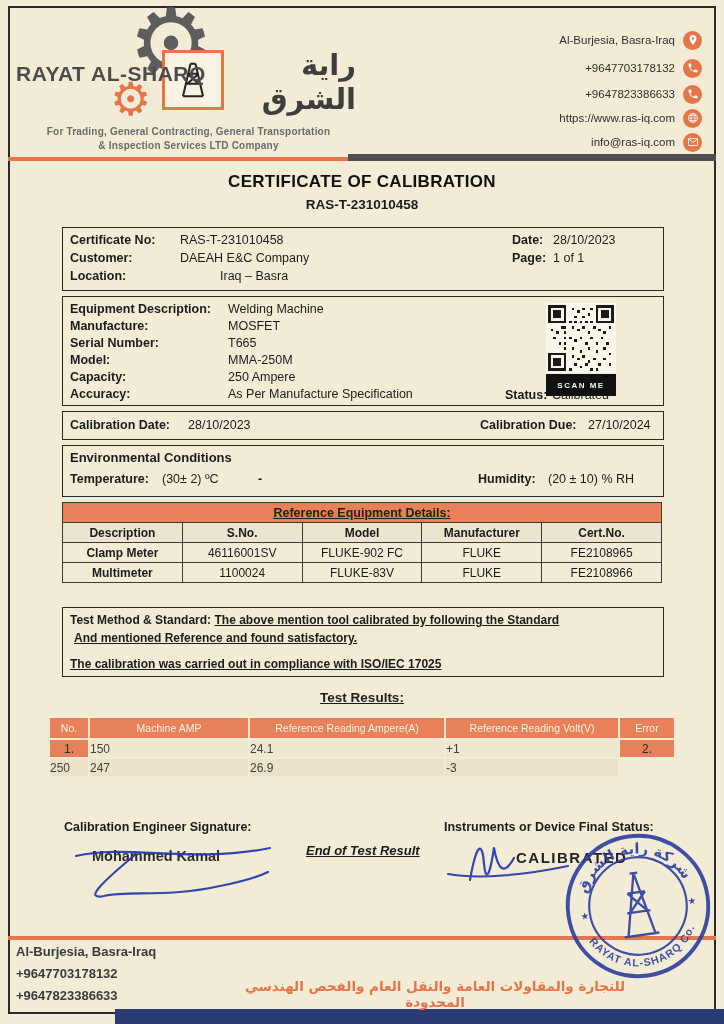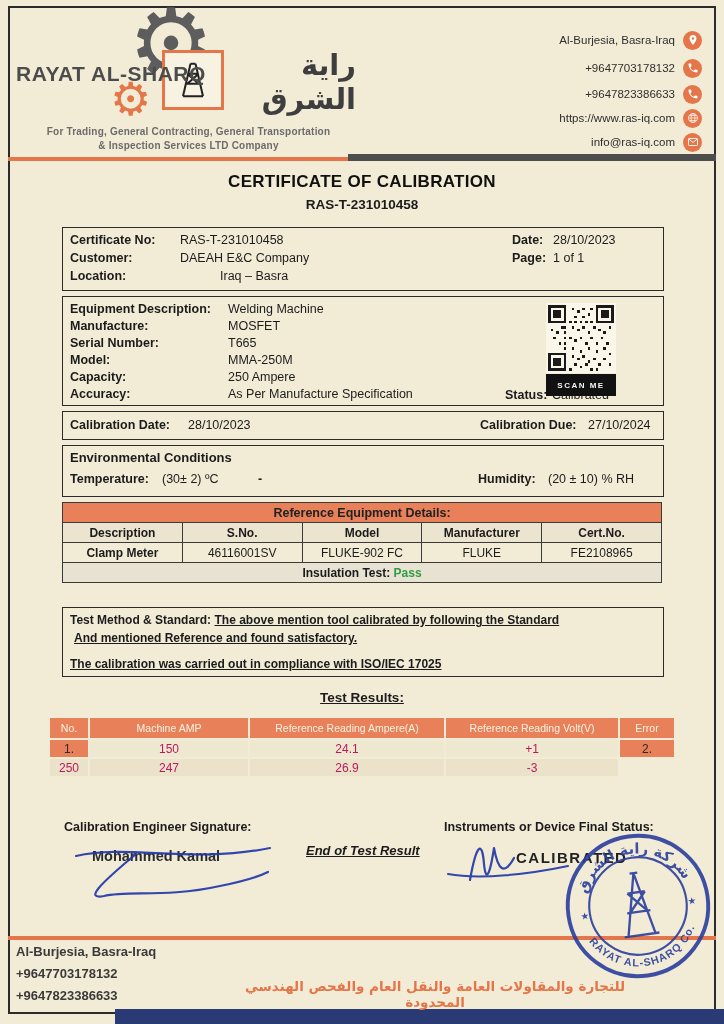--- a/index.html
+++ b/index.html
@@ -40,31 +40,31 @@
   .box{position:absolute;border:1.6px solid #2a2a2a;}
   
   .qr-box{position:absolute;left:546px;top:303px;width:70px;height:70px;background:#faf6e9;padding:2px;box-sizing:border-box;}
   .qr-box svg{width:100%;height:100%;display:block;}
   .scanme{position:absolute;left:546px;top:374px;width:70px;height:22px;background:#111;color:#f5f5f5;
           font-size:8px;font-weight:700;letter-spacing:1.5px;display:flex;align-items:center;justify-content:center;}
   
   .ref-table{position:absolute;left:62px;top:502px;width:600px;border-collapse:collapse;
              font-size:12px;color:#1b1b1b;table-layout:fixed;border:1.6px solid #222;}
   .ref-table td,.ref-table th{border:1px solid #3a3a3a;text-align:center;padding:2.5px 4px;overflow:hidden;}
-  .ref-title{background:#e8805a;font-weight:700;font-size:12.5px;color:#222;}
+  .ref-title{background:#e8805a;font-weight:700;font-size:12.5px;color:#222;text-decoration:underline;}
   .ref-head th{background:#ebe4ce;font-weight:700;}
   .ins-row td{background:#e7e2d2;font-weight:700;}
   .pass{color:#2f9e44;font-weight:700;}
   
   .res-table{position:absolute;left:50px;top:718px;width:624px;display:grid;
              grid-template-columns:38px 158px 194px 172px 54px;column-gap:2px;row-gap:2px;font-size:12px;}
   .res-th{background:#e8805a;color:#faf3e1;font-size:10.5px;font-weight:400;text-align:center;
           padding:4px 1px;white-space:nowrap;overflow:hidden;}
   .res-no{background:#e8805a;color:#2b2b2b;text-align:center;padding:1.5px 0;}
-  .res-c{background:#efe8d1;color:#be185d;text-align:center;padding:1.5px 0;}
+  .res-c{background:#efe8d1;color:#404040;text-align:left;padding:1.5px 0;}
   .res-c2{background:#eae2c9;}
   
   .sig{position:absolute;stroke:#2338a8;fill:none;stroke-linecap:round;stroke-linejoin:round;opacity:.92;}
   
   .stamp{position:absolute;left:560px;top:828px;width:156px;height:156px;z-index:6;opacity:.9;}
   .arabic-footer{position:absolute;left:220px;top:978px;width:430px;text-align:center;direction:rtl;
                  font-size:13.5px;font-weight:700;color:#e4764a;font-family:"DejaVu Sans",sans-serif;z-index:3;}
 </style>
 </head>
 <body>
@@ -269,25 +269,26 @@
         <th style="width:103px;">Manufacturer</th>
         <th style="width:103px;">Cert.No.</th>
       </tr>
       <tr>
         <td class="b">Clamp Meter</td>
         <td>46116001SV</td>
         <td>FLUKE-902 FC</td>
         <td>FLUKE</td>
         <td>FE2108965</td>
       </tr>
-      <tr class="ins-row">
-        <td colspan="5">
-          <span>Insulation Test:</span>
-          <span class="pass">Pass</span>
-        </td>
+      <tr>
+        <td class="b">Multimeter</td>
+        <td>1100024</td>
+        <td>FLUKE-83V</td>
+        <td>FLUKE</td>
+        <td>FE2108966</td>
       </tr>
     </tbody>
   </table>
 
   <div class="box" style="left:62px;top:607px;width:600px;height:68px;"></div>
   <div class="t" style="left:70px;top:613px;font-size:12px;">
     <span class="b">Test Method &amp; Standard:</span>
     <span class="b u">The above mention tool calibrated by following the Standard</span>
   </div>
   <span class="t b u" style="left:74px;top:631px;font-size:12px;">And mentioned Reference and found satisfactory.</span>

